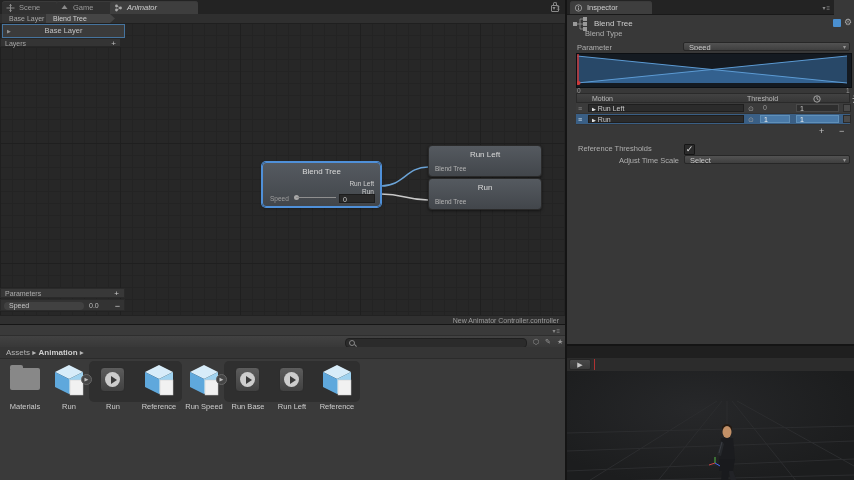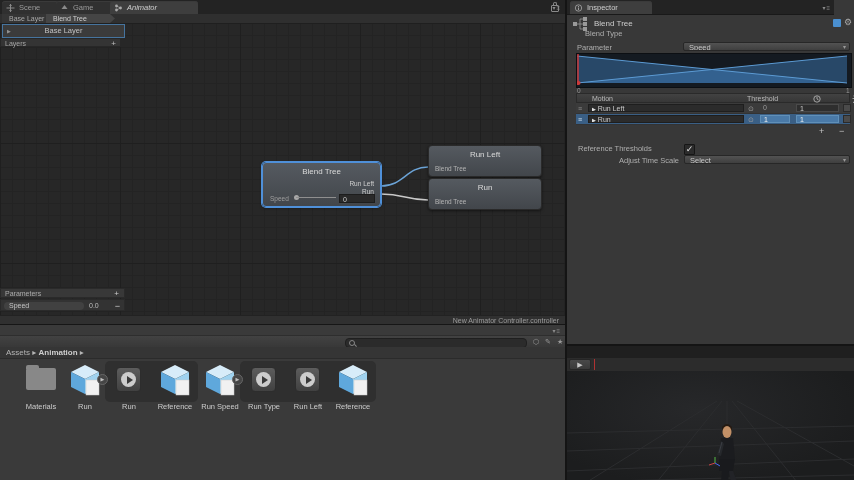--- a/index.html
+++ b/index.html
@@ -69,21 +69,21 @@
   #proj-toolbar{left:0;top:10px;width:565px;height:12px;background:linear-gradient(#424242,#373737);
                 border-top:1px solid #2e2e2e;border-bottom:1px solid #2c2c2c;}
   #proj-search{position:absolute;left:345px;top:2px;width:180px;height:8px;background:#2b2b2b;
                border:1px solid #1f1f1f;border-radius:4px;}
   .mag{position:absolute;left:3px;top:1px;width:4px;height:4px;border:1px solid #888;border-radius:50%;}
   .mag:after{content:"";position:absolute;left:4px;top:4px;width:3px;height:1px;background:#888;transform:rotate(45deg);}
   .ptool-ico{position:absolute;top:2px;font-size:7px;color:#9a9a9a;line-height:8px;}
   #proj-crumb{left:0;top:22px;width:565px;height:12px;background:#353535;border-bottom:1px solid #2b2b2b;
               font-size:8px;line-height:12px;padding-left:6px;box-sizing:border-box;color:#b5b5b5;}
   #proj-crumb b{color:#cecece;}
-  #assets{left:16px;top:34px;width:565px;height:122px;}
+  #assets{left:0;top:34px;width:565px;height:122px;}
   .substrip{position:absolute;top:2px;height:41px;background:#2f2f2f;border-radius:5px;}
   .asset{position:absolute;top:2px;width:44px;text-align:center;}
   .asset .albl{position:absolute;top:41px;left:-4px;width:52px;font-size:7.5px;color:#cccccc;white-space:nowrap;overflow:hidden;}
   .foldericon{position:absolute;left:7px;top:7px;width:30px;height:22px;background:#888888;border-radius:2px;}
   .foldericon:before{content:"";position:absolute;left:0;top:-3px;width:13px;height:4px;background:#888888;border-radius:2px 2px 0 0;}
   .clipicon{position:absolute;left:9px;top:6px;width:25px;height:25px;border-radius:4px;
             background:linear-gradient(#5d5d5d,#414141);border:1px solid #2d2d2d;box-sizing:border-box;}
   .clipicon .cir{position:absolute;left:4px;top:4px;width:15px;height:15px;border-radius:50%;background:#cdcdcd;}
   .clipicon .tri{position:absolute;left:10px;top:8px;width:0;height:0;border-left:6px solid #3a3a3a;
                  border-top:4px solid transparent;border-bottom:4px solid transparent;}
@@ -282,21 +282,21 @@
         </svg>
         <div class="albl">Run Speed</div>
       </div>
       <div class="expander" style="left:216px;">▶</div>
 
       <div class="asset" style="left:226px;">
         <div class="clipicon">
             <div class="cir"></div>
             <div class="tri"></div>
           </div>
-        <div class="albl">Run Type</div>
+        <div class="albl">Run Base</div>
       </div>
 
       <div class="asset" style="left:270px;">
         <div class="clipicon">
             <div class="cir"></div>
             <div class="tri"></div>
           </div>
         <div class="albl">Run Left</div>
       </div>
 

